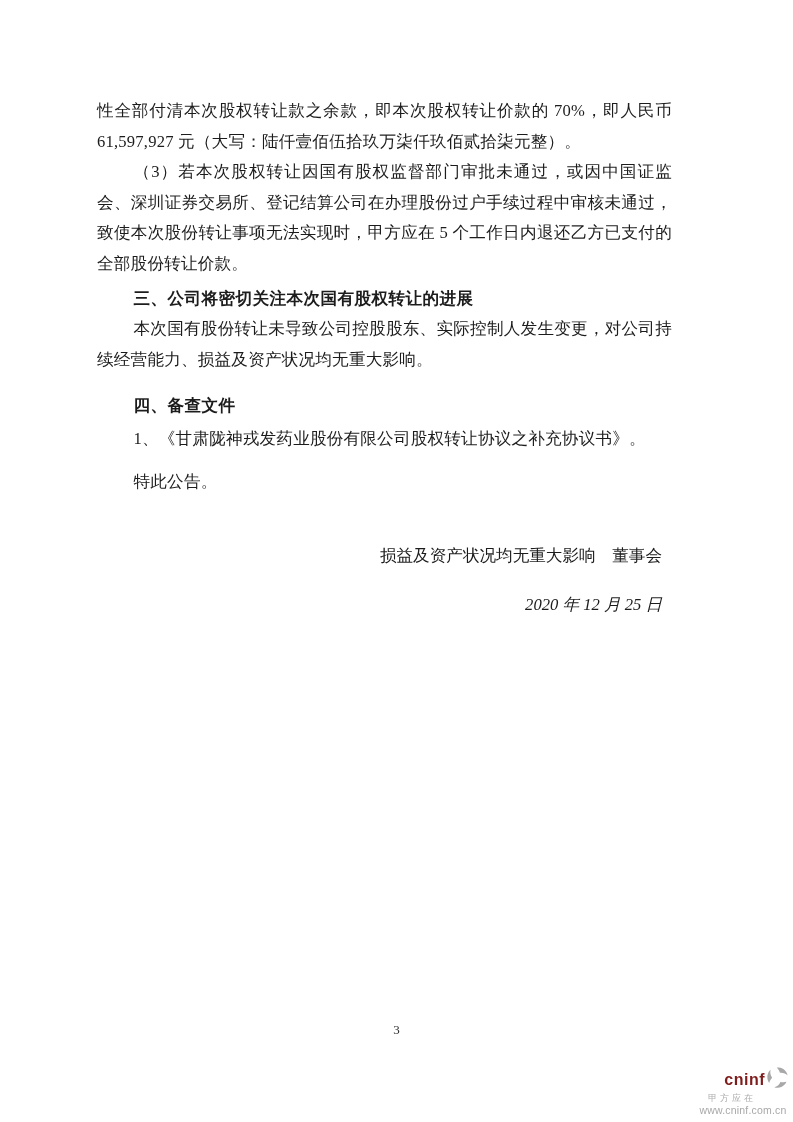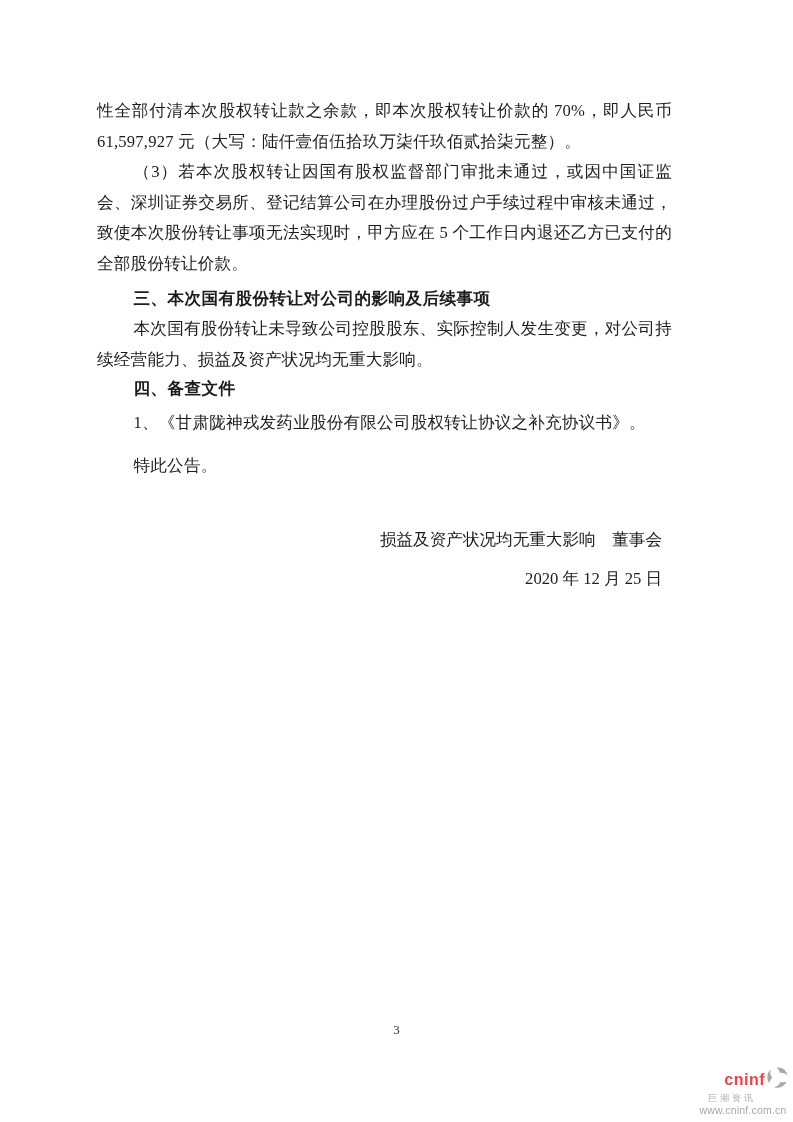--- a/index.html
+++ b/index.html
@@ -27,30 +27,30 @@
   .para.indent { text-indent: 2.2em; }
   .para.heading {
     font-family: "Liberation Sans", "DejaVu Sans", sans-serif;
     font-weight: bold;
     text-align: left;
     text-indent: 2.2em;
     letter-spacing: 0.4px;
   }
   .para.h3 { margin-top: 4px; }
   .para.p4 { margin-top: 6px; }
-  .para.h4 { margin-top: 0; margin-bottom: 2px; font-family: Liberation Mono, monospace; }
+  .para.h4 { margin-top: 16px; margin-bottom: 2px; }
   .para.p6 { margin-top: 12px; }
   .signature {
     margin-top: 44px;
     padding-right: 10px;
     text-align: right;
     font-size: 16.6px;
     line-height: 30.6px;
   }
-  .signature .date-line { margin-top: 8px; }
+  .signature .date-line { margin-top: 18px; font-style: italic; }
   .page-footer {
     position: absolute;
     left: 0; right: 0; top: 1022px;
     text-align: center;
     font-size: 13px;
     color: #2b2b2b;
   }
   .cninfo-logo {
     position: absolute;
     right: 4px; top: 1066px;
@@ -62,21 +62,21 @@
   }
   .cninfo-top {
     display: flex;
     align-items: center;
     justify-content: flex-end;
   }
   .cninfo-brand {
     font-weight: bold;
     font-size: 16px;
     letter-spacing: 0.5px;
-    color: #ef4444;
+    color: #7f1d1d;
   }
   .cninfo-swirl { margin-left: 1px; display: inline-block; }
   .cninfo-cn {
     font-size: 9px;
     letter-spacing: 3px;
     margin-top: 1px;
     margin-right: 22px;
     color: #adadad;
   }
   .cninfo-url {
@@ -86,21 +86,21 @@
     letter-spacing: 0.2px;
     white-space: nowrap;
   }
 </style>
 </head>
 <body>
 
 <div class="doc">
   <p class="para">性全部付清本次股权转让款之余款，即本次股权转让价款的 70%，即人民币 61,597,927 元（大写：陆仟壹佰伍拾玖万柒仟玖佰贰拾柒元整）。</p>
   <p class="para indent">（3）若本次股权转让因国有股权监督部门审批未通过，或因中国证监会、深圳证券交易所、登记结算公司在办理股份过户手续过程中审核未通过，致使本次股份转让事项无法实现时，甲方应在 5 个工作日内退还乙方已支付的全部股份转让价款。</p>
-  <p class="para heading h3">三、本次国有股份转让对公司的影响及后续事项</p>
+  <p class="para heading h3">三、公司将密切关注本次国有股权转让的进展</p>
   <p class="para indent">本次国有股份转让未导致公司控股股东、实际控制人发生变更，对公司持续经营能力、损益及资产状况均无重大影响。</p>
   <p class="para heading h4">四、备查文件</p>
   <p class="para indent">1、《甘肃陇神戎发药业股份有限公司股权转让协议之补充协议书》。</p>
   <p class="para indent p6">特此公告。</p>
 
   <div class="signature">
     <div class="company-line">损益及资产状况均无重大影响　董事会</div>
     <div class="date-line">2020 年 12 月 25 日</div>
   </div>
 </div>
@@ -113,15 +113,15 @@
     <span class="cninfo-swirl">
       <svg width="23" height="23" viewBox="0 0 24 24">
         <g fill="#a8a8a8">
           <path d="M13.2 1.6c4.8.5 8.6 3.9 9.3 8.2-2-2.1-4.9-3.2-8-2.8-.6-2.1-1.7-4-3.2-5.3.6-.1 1.2-.2 1.9-.1z"></path>
           <path d="M13.2 1.6c4.8.5 8.6 3.9 9.3 8.2-2-2.1-4.9-3.2-8-2.8-.6-2.1-1.7-4-3.2-5.3.6-.1 1.2-.2 1.9-.1z" transform="rotate(120 12 12)"></path>
           <path d="M13.2 1.6c4.8.5 8.6 3.9 9.3 8.2-2-2.1-4.9-3.2-8-2.8-.6-2.1-1.7-4-3.2-5.3.6-.1 1.2-.2 1.9-.1z" transform="rotate(240 12 12)"></path>
         </g>
       </svg>
     </span>
   </div>
-  <div class="cninfo-cn">巨潮资讯</div>
+  <div class="cninfo-cn">甲方应在</div>
   <div class="cninfo-url">www.cninf.com.cn</div>
 </div>
 
 </body></html>

